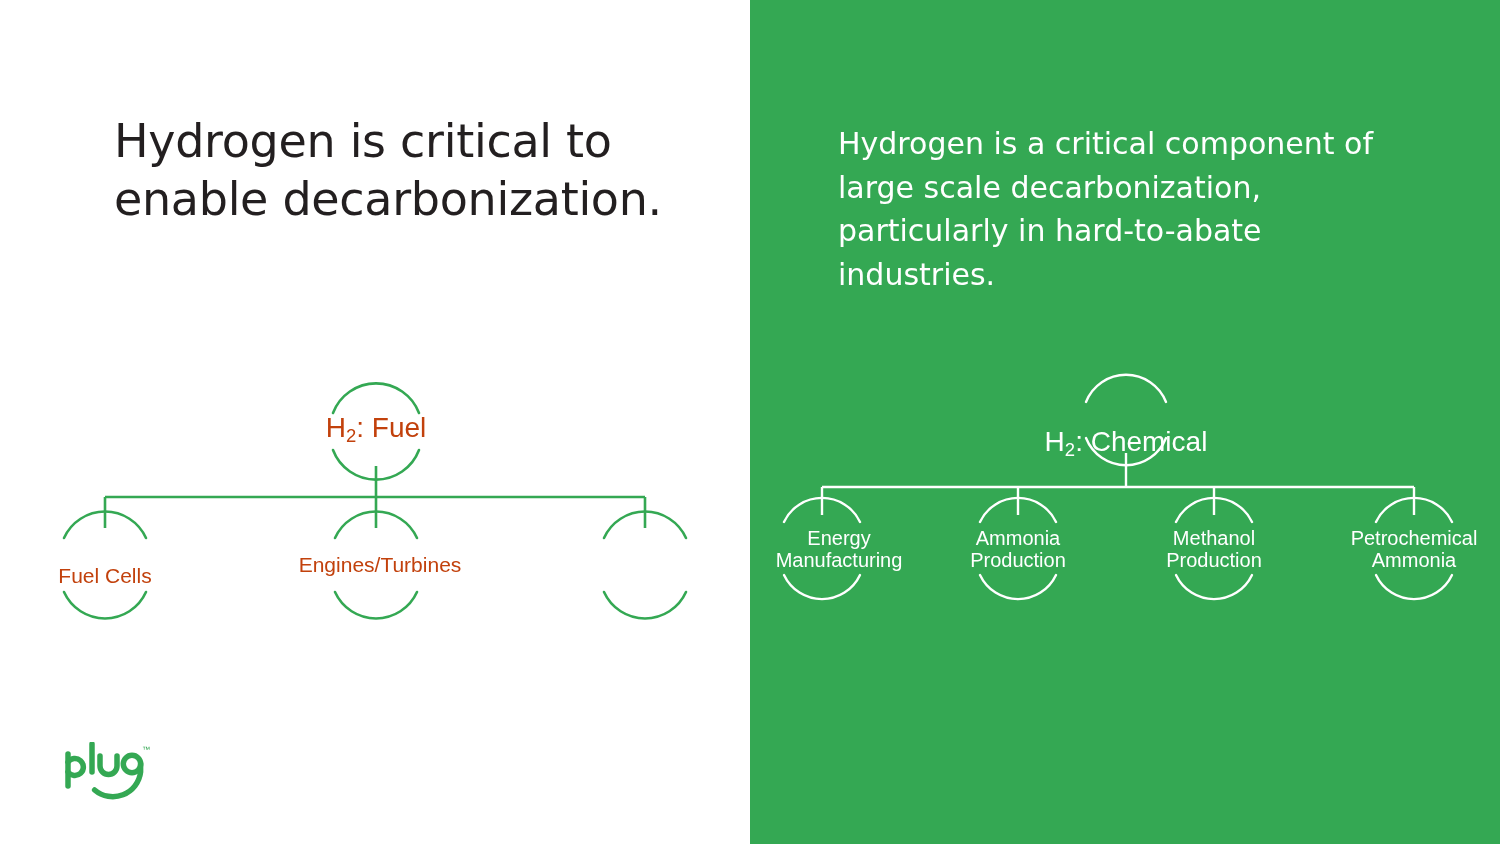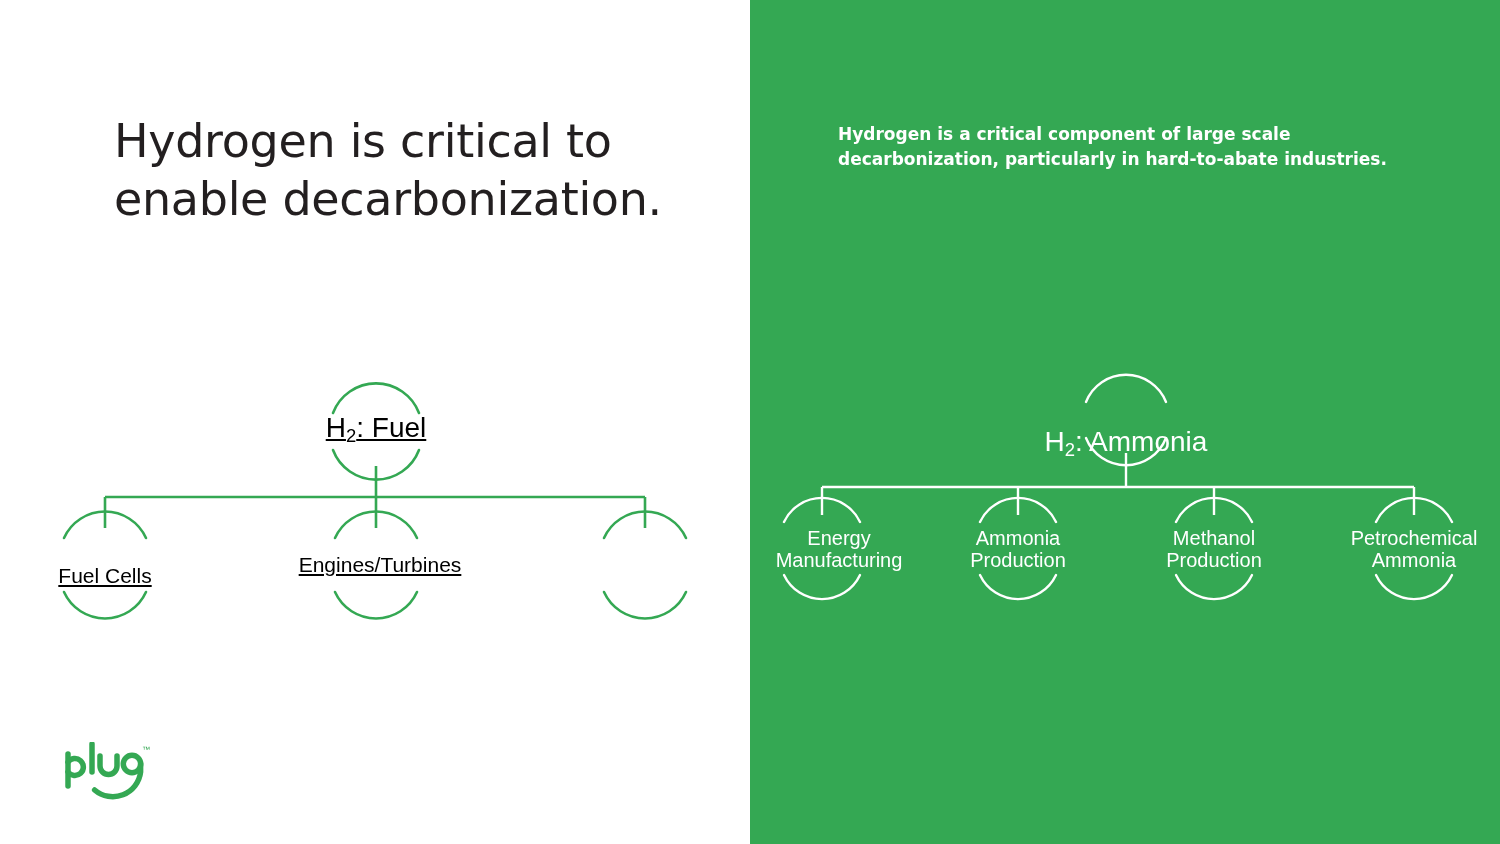--- a/index.html
+++ b/index.html
@@ -53,23 +53,23 @@
     margin-left: 44px;
   }
 
   
   .intro-text {
     position: absolute;
     left: 838px;
     top: 122px;
     width: 580px;
     font-family: "DejaVu Sans", sans-serif;
-    font-size: 17px;
+    font-size: 30px;
     line-height: 1.45;
-    font-weight: 700;
+    font-weight: 400;
     color: #ffffff;
   }
 
   
   .diagram {
     position: absolute;
   }
 
   .node {
     position: absolute;
@@ -97,21 +97,21 @@
     font-size: 21px;
     line-height: 1.12;
   }
 
   .leaf-node.two-line .node-label {
     font-size: 20px;
     line-height: 1.1;
   }
 
   
-  .left-diagram .node-label { color: #000000; text-decoration: underline; }
+  .left-diagram .node-label { color: #c2410c; }
   
   .right-diagram .node-label { color: #ffffff; }
 
   .connector-svg {
     position: absolute;
     left: 0;
     top: 0;
     pointer-events: none;
   }
 
@@ -225,21 +225,21 @@
         <path d="M 230,205 A 42,42 0 0 0 306,205" fill="none" stroke="#ffffff" stroke-width="2.4" stroke-linecap="round"></path>
 
         <path d="M 426,152 A 42,42 0 0 1 502,152" fill="none" stroke="#ffffff" stroke-width="2.4" stroke-linecap="round"></path>
         <path d="M 426,205 A 42,42 0 0 0 502,205" fill="none" stroke="#ffffff" stroke-width="2.4" stroke-linecap="round"></path>
 
         <path d="M 626,152 A 42,42 0 0 1 702,152" fill="none" stroke="#ffffff" stroke-width="2.4" stroke-linecap="round"></path>
         <path d="M 626,205 A 42,42 0 0 0 702,205" fill="none" stroke="#ffffff" stroke-width="2.4" stroke-linecap="round"></path>
       </svg>
 
       <div class="node root-node" style="left:256px; top:48px; width:240px; height:48px;">
-        <span class="node-label"><span>H</span><sub>2</sub><span>: Ammonia</span></span>
+        <span class="node-label"><span>H</span><sub>2</sub><span>: Chemical</span></span>
       </div>
 
       <div class="node leaf-node two-line" style="left:2px; top:152px; width:174px; height:54px;">
         <span class="node-label"><span>Energy</span><br><span>Manufacturing</span></span>
       </div>
 
       <div class="node leaf-node two-line" style="left:198px; top:152px; width:140px; height:54px;">
         <span class="node-label"><span>Ammonia</span><br><span>Production</span></span>
       </div>
 

